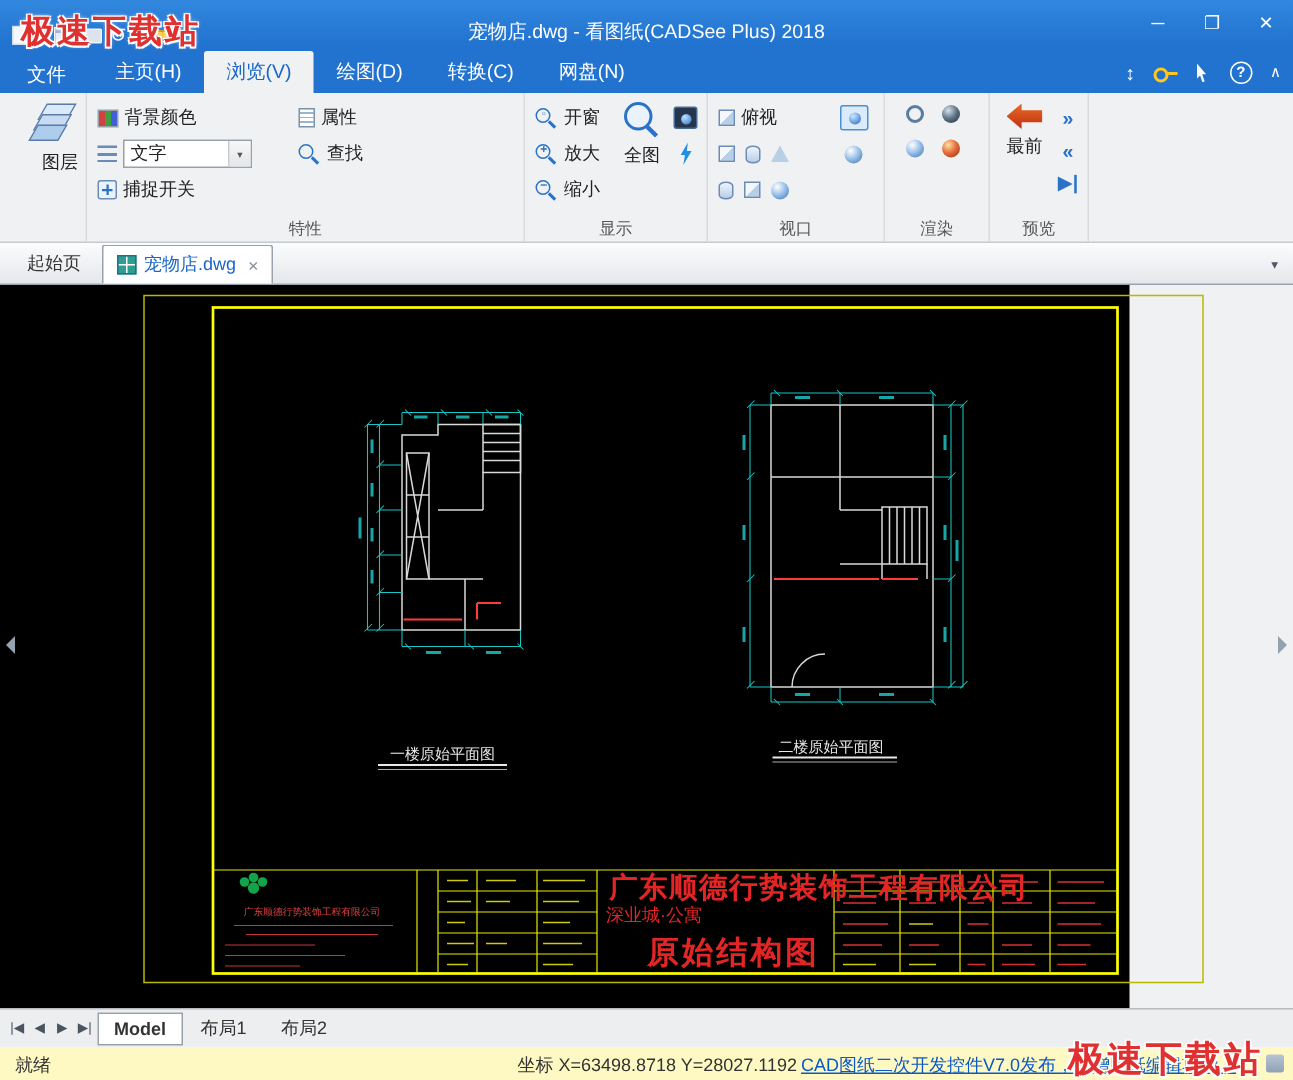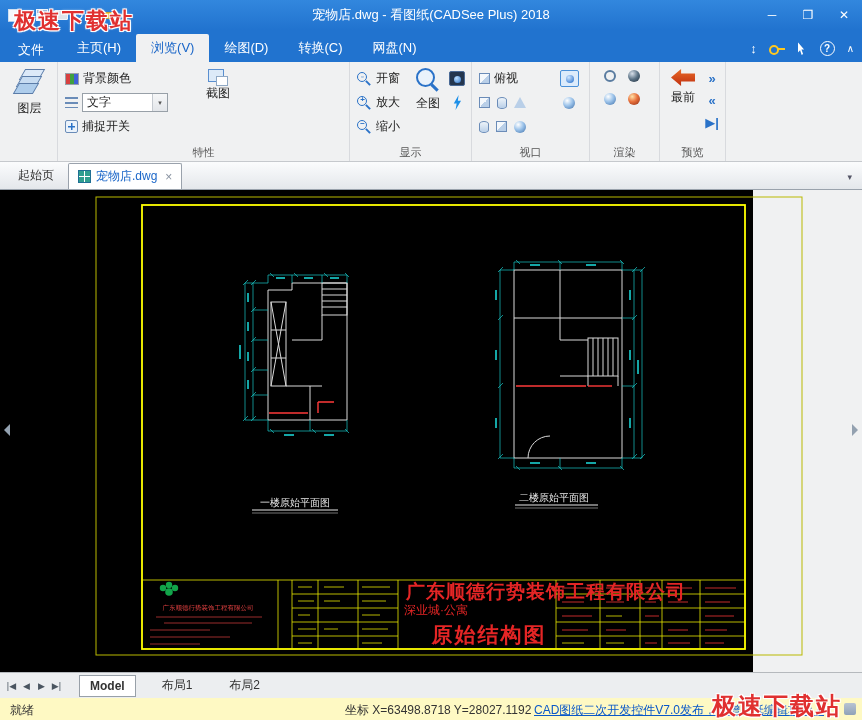--- a/index.html
+++ b/index.html
@@ -7,21 +7,21 @@
 .app{position:absolute;inset:0;width:862px;height:720px;background:#f0f1f2}
 i{font-style:normal}
 
 
 .wm{position:absolute;font-weight:bold;color:#e03030;letter-spacing:2px;z-index:60;pointer-events:none;
     text-shadow:-1px -1px 0 #fff,1px -1px 0 #fff,-1px 1px 0 #fff,1px 1px 0 #fff,0 0 3px #fff}
 .wm-top{left:14px;top:6px;font-size:22px}
 .wm-bottom{right:20px;top:690px;font-size:24px}
 
 
-.titlebar{position:absolute;left:0;top:0;width:862px;height:30px;background:linear-gradient(#3287de,#2173cf);color:#fff;display:flex;align-items:center}
+.titlebar{position:absolute;left:0;top:0;width:862px;height:30px;background:linear-gradient(#3287de,#2173cf);color:#fff;display:flex;align-items:flex-end}
 .qat{display:flex;align-items:center;gap:6px;padding-left:8px}
 .caret::before{content:'▾'}
 .caret{font-size:7px;color:#dce8f6;line-height:1}
 .title-text{position:absolute;left:50%;transform:translateX(-50%);font-size:13px;white-space:nowrap}
 .win-controls{position:absolute;right:0;top:0;height:30px;display:flex}
 .win-btn{width:36px;height:30px;display:flex;align-items:center;justify-content:center;font-size:12px;color:#fff}
 
 .icx{display:inline-block;position:relative;flex:none}
 .ic-app{width:12px;height:13px;background:#f4f8fc;border:1px solid #cfe0f2;clip-path:polygon(0 0,70% 0,100% 30%,100% 100%,0 100%)}
 .ic-floppy{width:12px;height:12px;background:linear-gradient(#9ab6d8 0 32%,#e8eef6 32%);border:1px solid #eef3fa}
@@ -110,21 +110,21 @@
 .doctabs-caret::before{content:'▾'}
 .doctabs-caret{position:absolute;right:10px;bottom:7px;color:#556;font-size:9px}
 
 
 .canvas{position:absolute;left:0;top:190px;width:753px;height:482px;background:#000}
 .canvas svg{display:block}
 
 
 .sheettabs{position:absolute;left:0;top:672px;width:862px;height:26px;background:#eceef0;border-top:1px solid #b5b9bd;display:flex;align-items:center;padding-left:4px;font-size:12px;color:#333}
 .navbtn{min-width:15px;text-align:center;color:#4a5560;font-size:9px;padding:0 1px}
-.sheet-tab{padding:3px 10px;margin-left:15px;border:1px solid transparent}
+.sheet-tab{padding:3px 10px;margin-left:1px;border:1px solid transparent}
 .sheet-tab.active{background:#fff;border-color:#98a0a8;font-weight:bold}
 
 
 .statusbar{position:absolute;left:0;top:698px;width:862px;height:22px;background:#fef9c3;font-size:12px;color:#333}
 .status-ready{position:absolute;left:10px;top:4px}
 .status-coords{position:absolute;left:345px;top:4px}
 .status-link{position:absolute;left:534px;top:4px;color:#0a58c8;text-decoration:underline;white-space:nowrap}
 .status-mini{position:absolute;right:6px;top:5px;width:12px;height:12px;border-radius:2px;background:linear-gradient(#b8c4d2,#8fa2b8)}
 </style>
 </head>
@@ -163,21 +163,21 @@
       <span class="icx ic-key"></span>
       <span class="icx ic-cursor"></span>
       <span class="ic-help">?</span>
       <span class="ic-collapse"></span>
     </div>
   </div>
 
   <div class="ribbon">
 
     <div class="rgroup" style="width:58px">
-      <div class="rbtn stack" style="align-items:center">
+      <div class="rbtn stack" style="align-items:flex-end">
         <span class="icx ic-layers">
             <i class="lay l1"></i>
             <i class="lay l2"></i>
             <i class="lay l3"></i>
           </span>
         <span>图层</span>
       </div>
     </div>
 
     <div class="rgroup" style="width:292px">
@@ -192,24 +192,28 @@
             <span class="combo">
               <span class="combo-text">文字</span>
               <span class="combo-arrow">▾</span>
             </span>
           </div>
           <div class="rbtn">
             <span class="icx ic-snap"></span>
             <span>捕捉开关</span>
           </div>
         </div>
-        <div class="rcol" style="width:44px">
-          <div class="rbtn stack" style="align-items:center">
-            <span class="icx ic-shot"></span>
-            <span>截图</span>
+        <div class="rcol" style="width:48px">
+          <div class="rbtn">
+            <span class="icx ic-attr"></span>
+            <span>属性</span>
+          </div>
+          <div class="rbtn">
+            <span class="icx ic-mag"></span>
+            <span>查找</span>
           </div>
         </div>
       </div>
       <div class="rgroup-label">特性</div>
     </div>
 
 
     <div class="rgroup" style="width:122px">
       <div class="rrow">
         <div class="rcol" style="width:58px">

